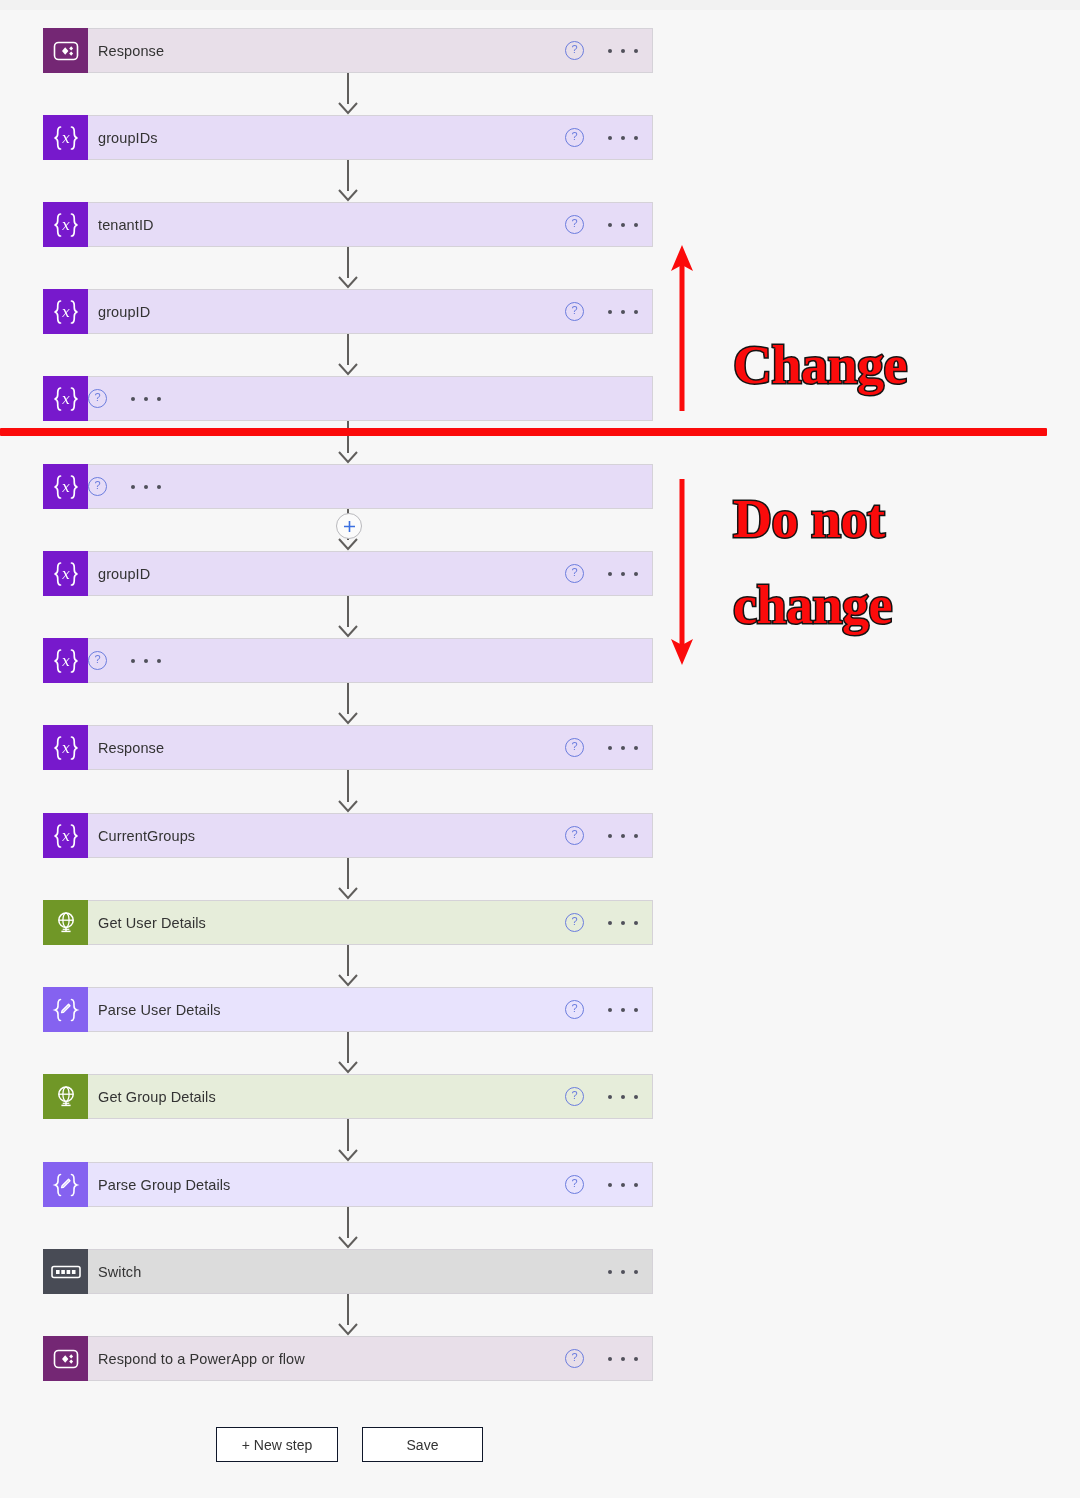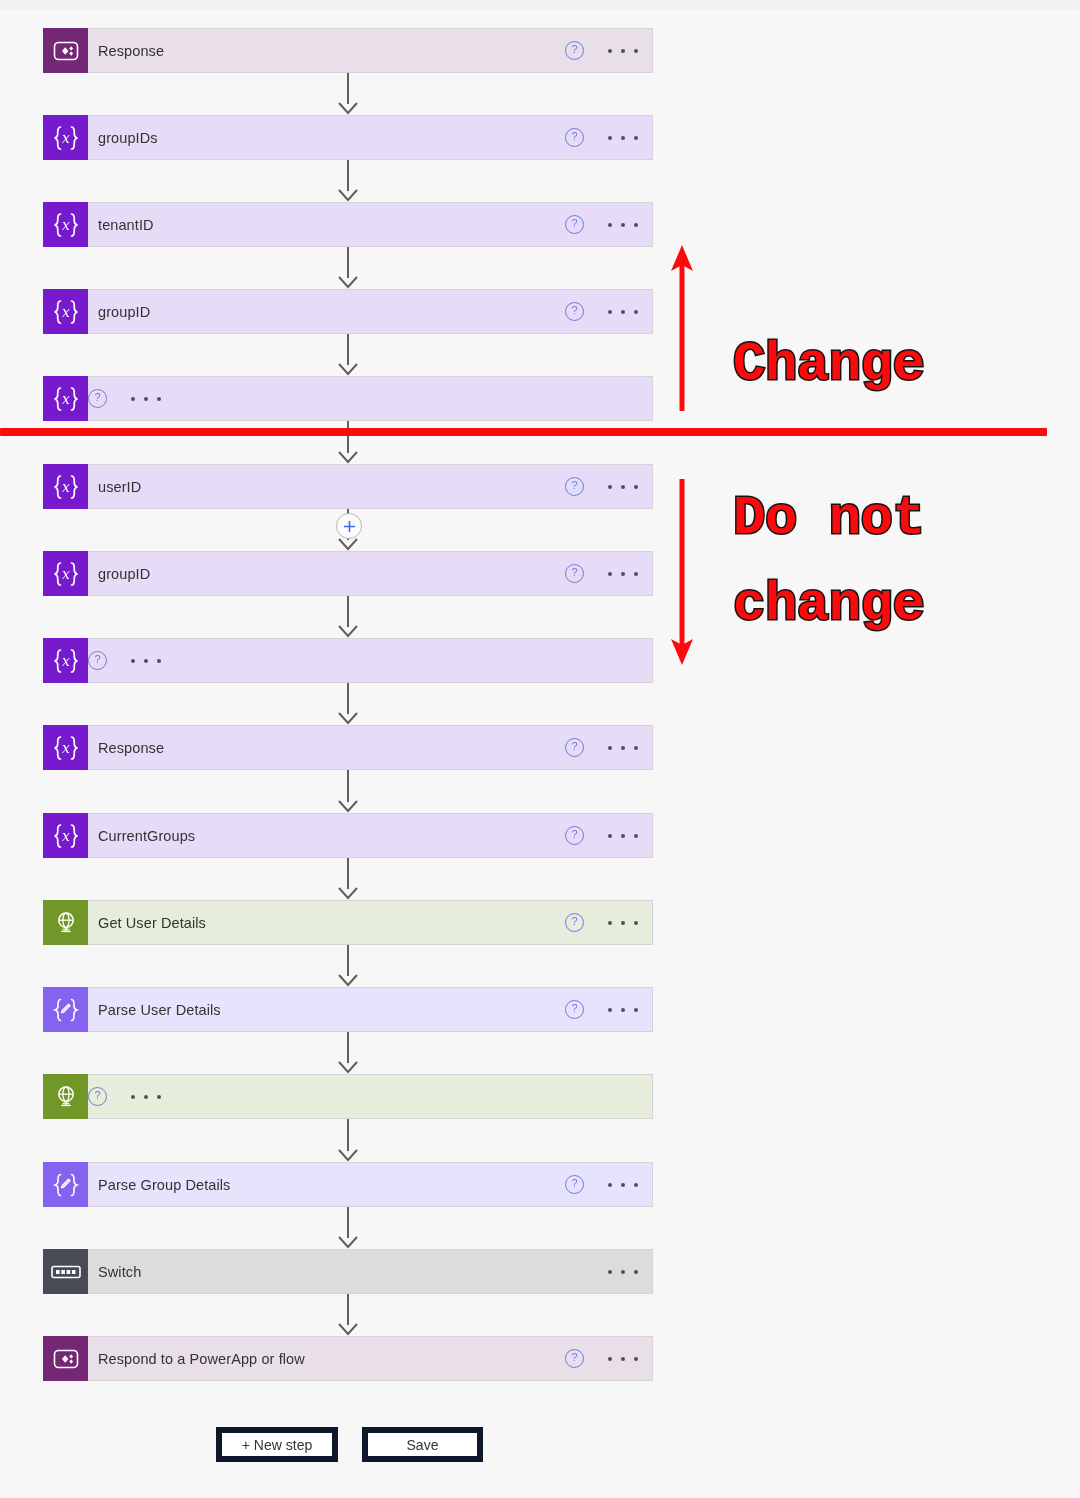--- a/index.html
+++ b/index.html
@@ -144,21 +144,21 @@
     border-radius: 1px;
     z-index: 8;
   }
   .ann-arrow {
     position: absolute;
     z-index: 8;
   }
   .ann-arrow svg { display: block; }
   .ann-text {
     position: absolute;
-    font-family: Liberation Mono, monospace;
+    font-family: Liberation Serif, serif;
     font-weight: bold;
     font-size: 54px;
     color: #fb0b0b;
     letter-spacing: -0.5px;
     line-height: 1.0;
     white-space: nowrap;
     -webkit-text-stroke: 3px #141414;
     paint-order: stroke fill;
     z-index: 9;
   }
@@ -170,21 +170,21 @@
   #footer {
     position: absolute;
     left: 216px;
     top: 1427px;
     display: flex;
     gap: 24px;
   }
   .footer-btn {
     height: 35px;
     background: #ffffff;
-    border: 6px solid #0f172a;
+    border: 1px solid #0f172a;
     font-family: "Liberation Sans", sans-serif;
     font-size: 14px;
     color: #333333;
     display: flex;
     align-items: center;
     justify-content: center;
     padding: 0 18px;
     cursor: pointer;
   }
   #btn-new-step { width: 122px; }
@@ -308,21 +308,20 @@
       </svg>
     </div>
     <div class="card type-variable" style="top: 464px;">
       <div class="card-icon">
         <svg width="30" height="26" viewBox="0 0 30 26">
           <path d="M9.5 2 C6.5 2 6.7 6.5 6.7 9 C6.7 11.5 5.4 12.6 3.6 13 C5.4 13.4 6.7 14.5 6.7 17 C6.7 19.5 6.5 24 9.5 24" fill="none" stroke="#fff" stroke-width="1.7" stroke-linecap="round"></path>
           <path d="M20.5 2 C23.5 2 23.3 6.5 23.3 9 C23.3 11.5 24.6 12.6 26.4 13 C24.6 13.4 23.3 14.5 23.3 17 C23.3 19.5 23.5 24 20.5 24" fill="none" stroke="#fff" stroke-width="1.7" stroke-linecap="round"></path>
           <text x="15" y="18.2" font-family="'DejaVu Serif',serif" font-style="italic" font-size="14" fill="#fff" text-anchor="middle">x</text>
         </svg>
       </div>
-      <div class="card-title">userID</div>
       <div class="card-help">?</div>
       <div class="card-ellipsis">
         <i></i>
         <i></i>
         <i></i>
       </div>
     </div>
     <div class="connector" style="top: 509px; height: 31px;"></div>
     <div class="connector-head" style="top: 538px;">
       <svg width="22" height="13" viewBox="0 0 22 13">
@@ -467,20 +466,21 @@
       <div class="card-icon">
         <svg width="26" height="26" viewBox="0 0 26 26">
           <circle cx="13" cy="10.2" r="7.2" fill="none" stroke="#fff" stroke-width="1.5"></circle>
           <ellipse cx="13" cy="10.2" rx="3.1" ry="7.2" fill="none" stroke="#fff" stroke-width="1.3"></ellipse>
           <line x1="5.8" y1="10.2" x2="20.2" y2="10.2" stroke="#fff" stroke-width="1.3"></line>
           <line x1="13" y1="17.4" x2="13" y2="21.2" stroke="#fff" stroke-width="1.5"></line>
           <line x1="8.4" y1="21.4" x2="17.6" y2="21.4" stroke="#fff" stroke-width="1.5"></line>
           <line x1="9.7" y1="19.3" x2="16.3" y2="19.3" stroke="#fff" stroke-width="1.2"></line>
         </svg>
       </div>
+      <div class="card-title">Get Group Details</div>
       <div class="card-help">?</div>
       <div class="card-ellipsis">
         <i></i>
         <i></i>
         <i></i>
       </div>
     </div>
     <div class="connector" style="top: 1119px; height: 32px;"></div>
     <div class="connector-head" style="top: 1149px;">
       <svg width="22" height="13" viewBox="0 0 22 13">

